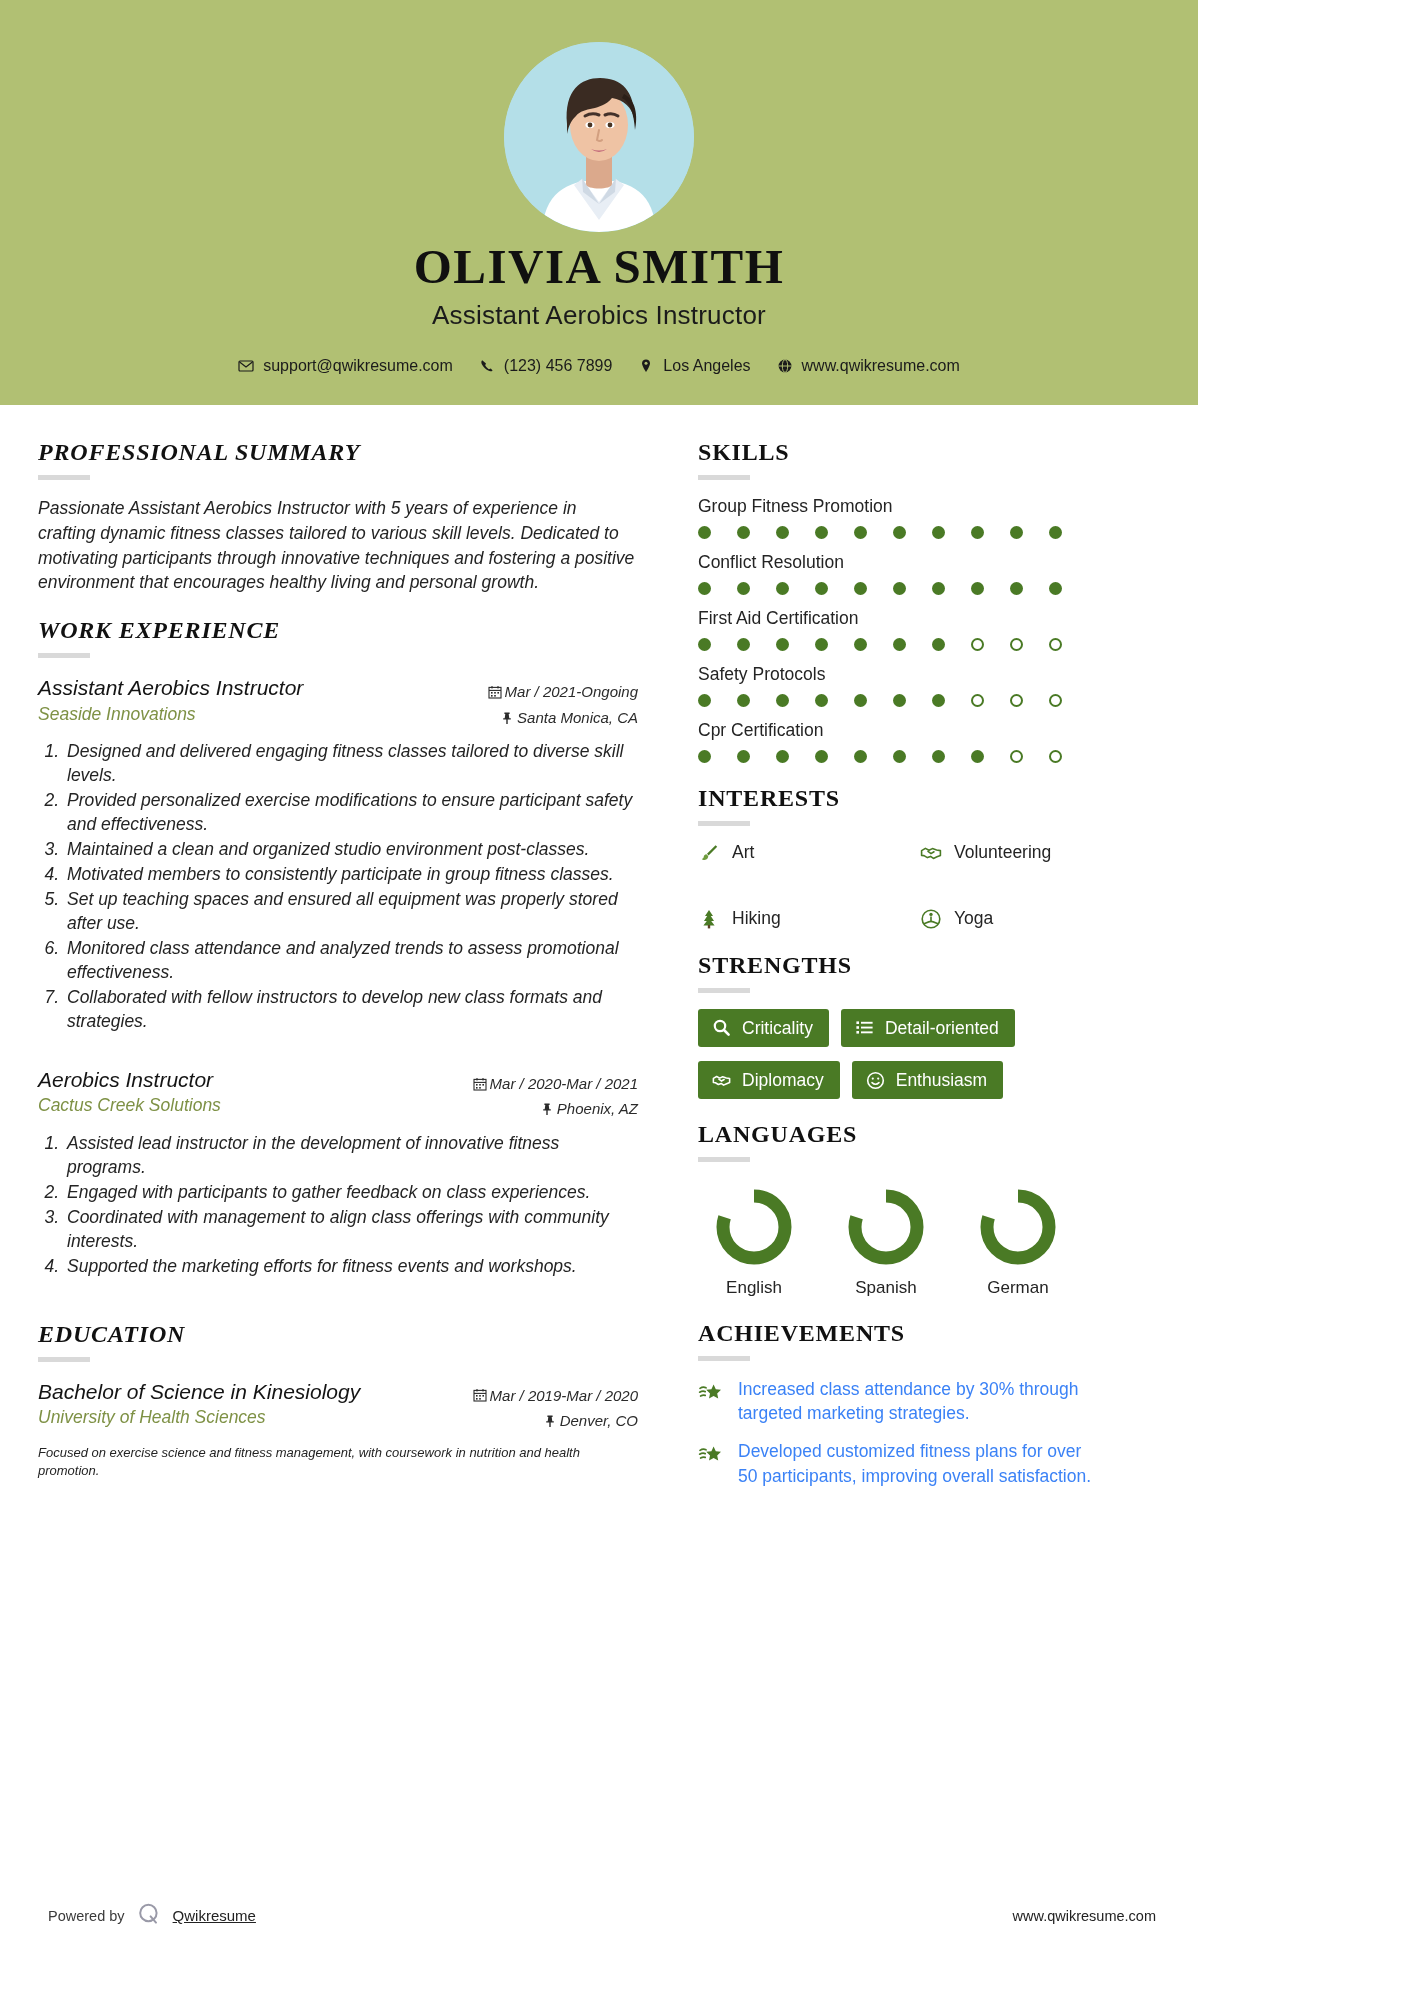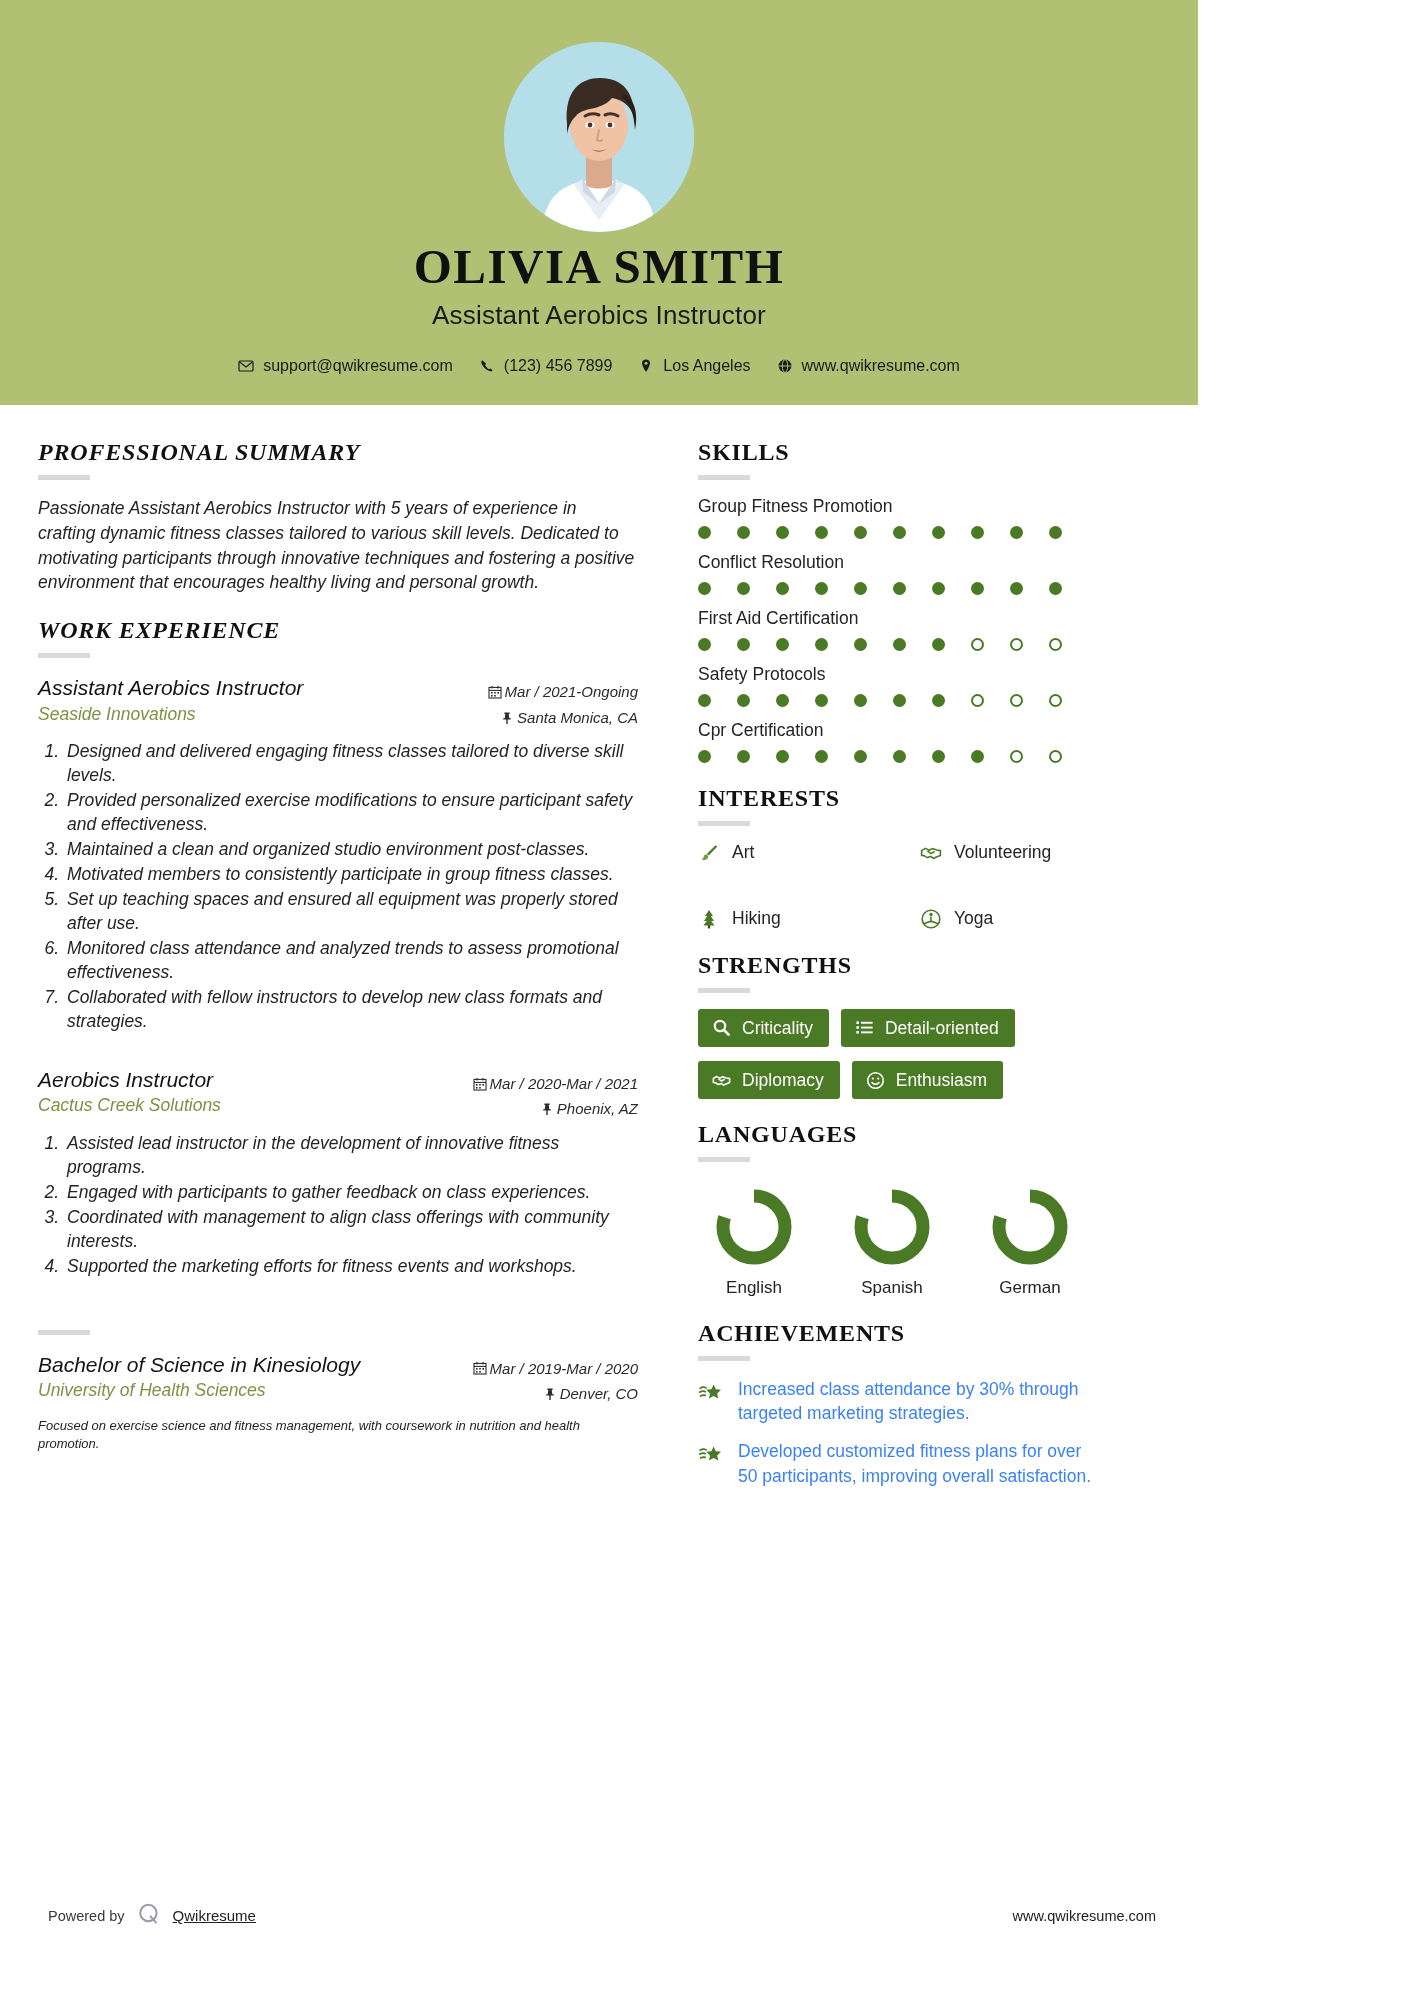--- a/index.html
+++ b/index.html
@@ -201,21 +201,21 @@
     gap: 11px;
     font-size: 17.5px;
     line-height: 1.15;
   }
   .badge .bi { width: 19px; height: 19px; display: inline-block; }
   .badge .bi svg { display: block; }
 
   
   .langs {
     display: flex;
-    gap: 26px;
+    gap: 20px;
     padding-top: 6px;
   }
   .lang { width: 112px; text-align: center; }
   .lang svg { display: block; margin: 0 auto; }
   .lang-name {
     font-size: 17px;
     color: #242424;
     margin-top: 8px;
   }
 
@@ -449,20 +449,21 @@
             <li>Engaged with participants to gather feedback on class experiences.</li>
             <li>Coordinated with management to align class offerings with community interests.</li>
             <li>Supported the marketing efforts for fitness events and workshops.</li>
           </ol>
         </div>
       </div>
 
       <div style="height:20px"></div>
 
       <div class="sec">
+        <div class="sec-title">EDUCATION</div>
         <div class="sec-rule"></div>
 
         <div class="entry">
           <div class="entry-head">
             <div>
               <div class="entry-role">Bachelor of Science in Kinesiology</div>
               <div class="entry-org">University of Health Sciences</div>
             </div>
             <div class="entry-meta">
               <div class="meta-line">

